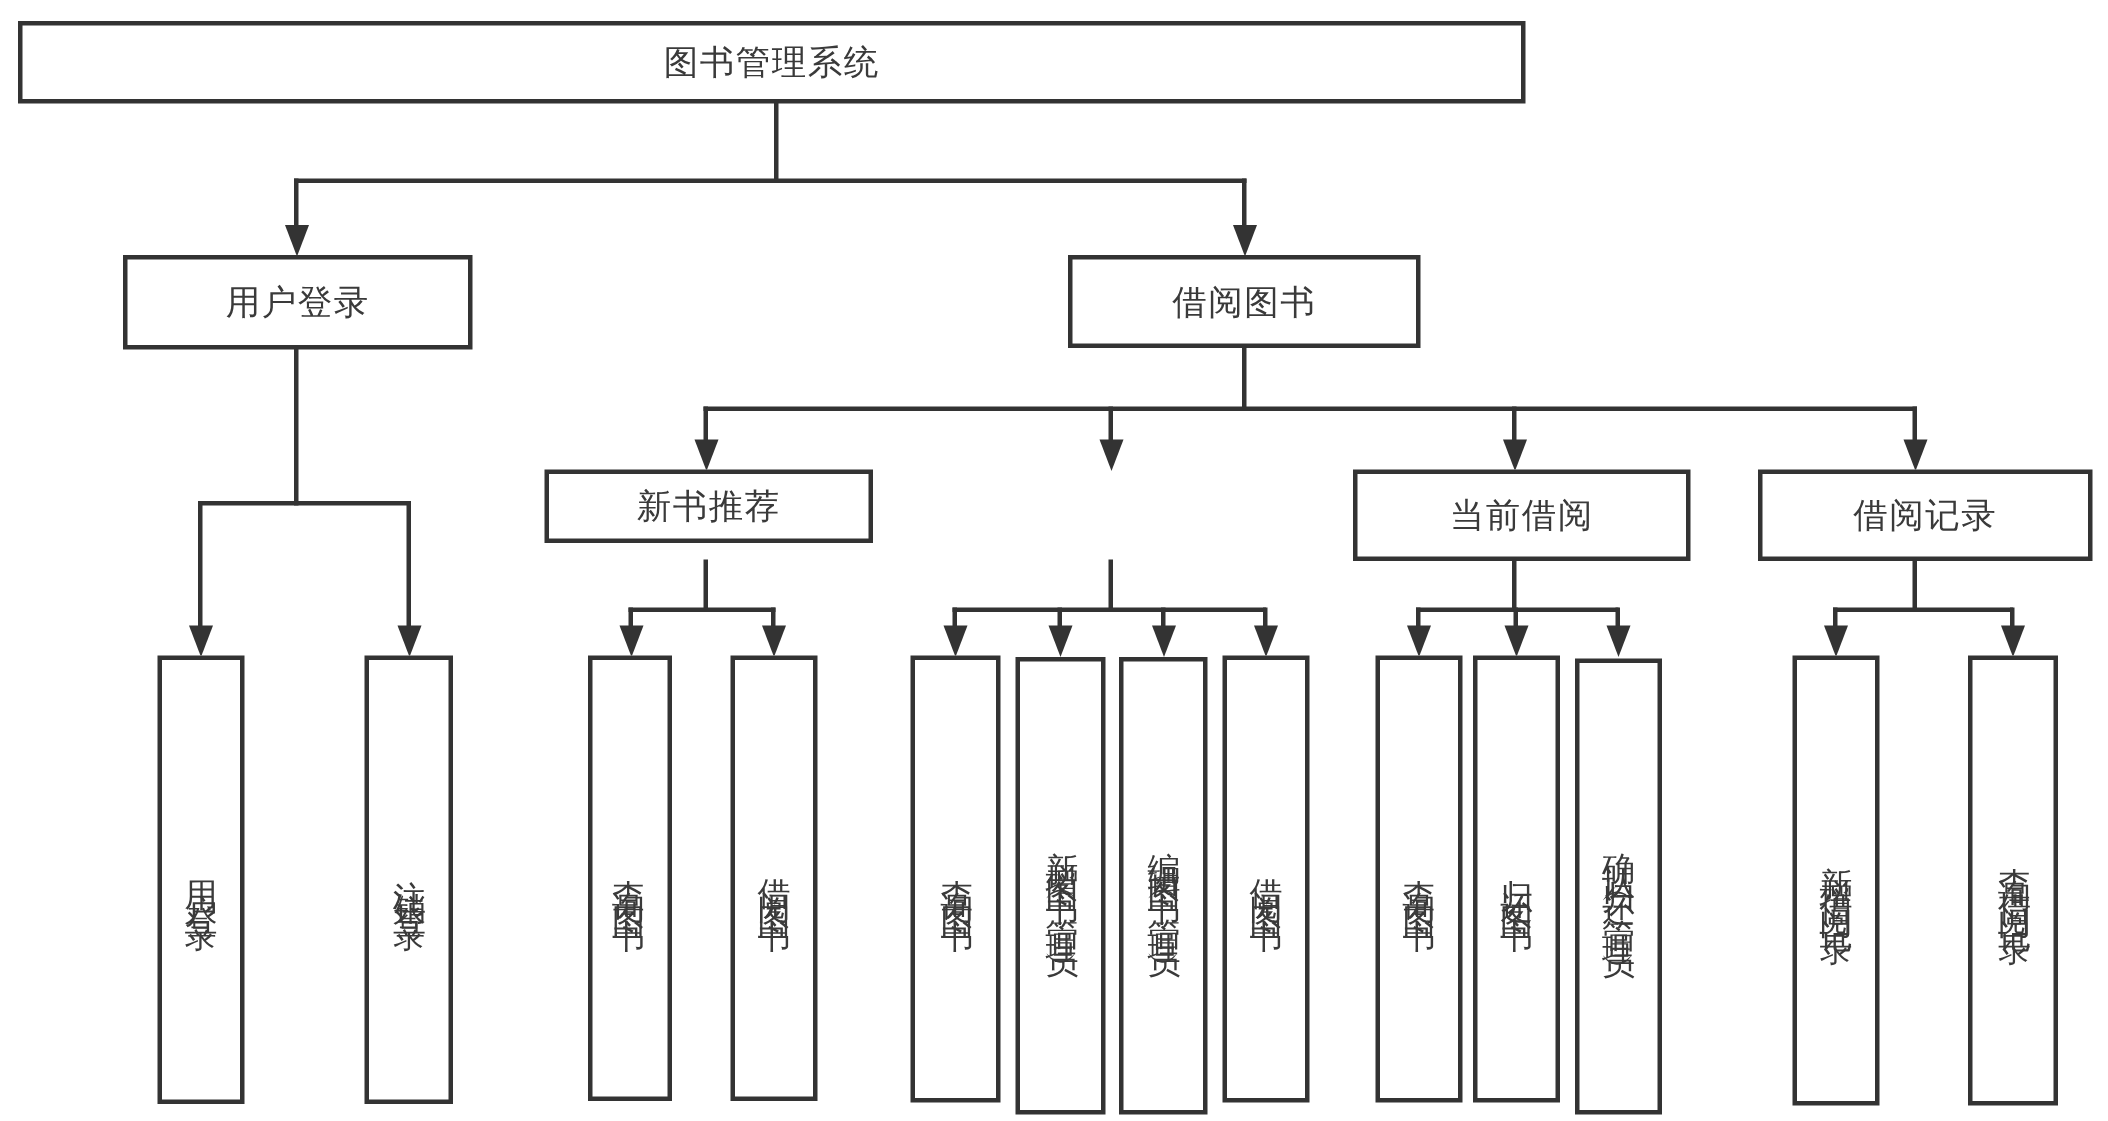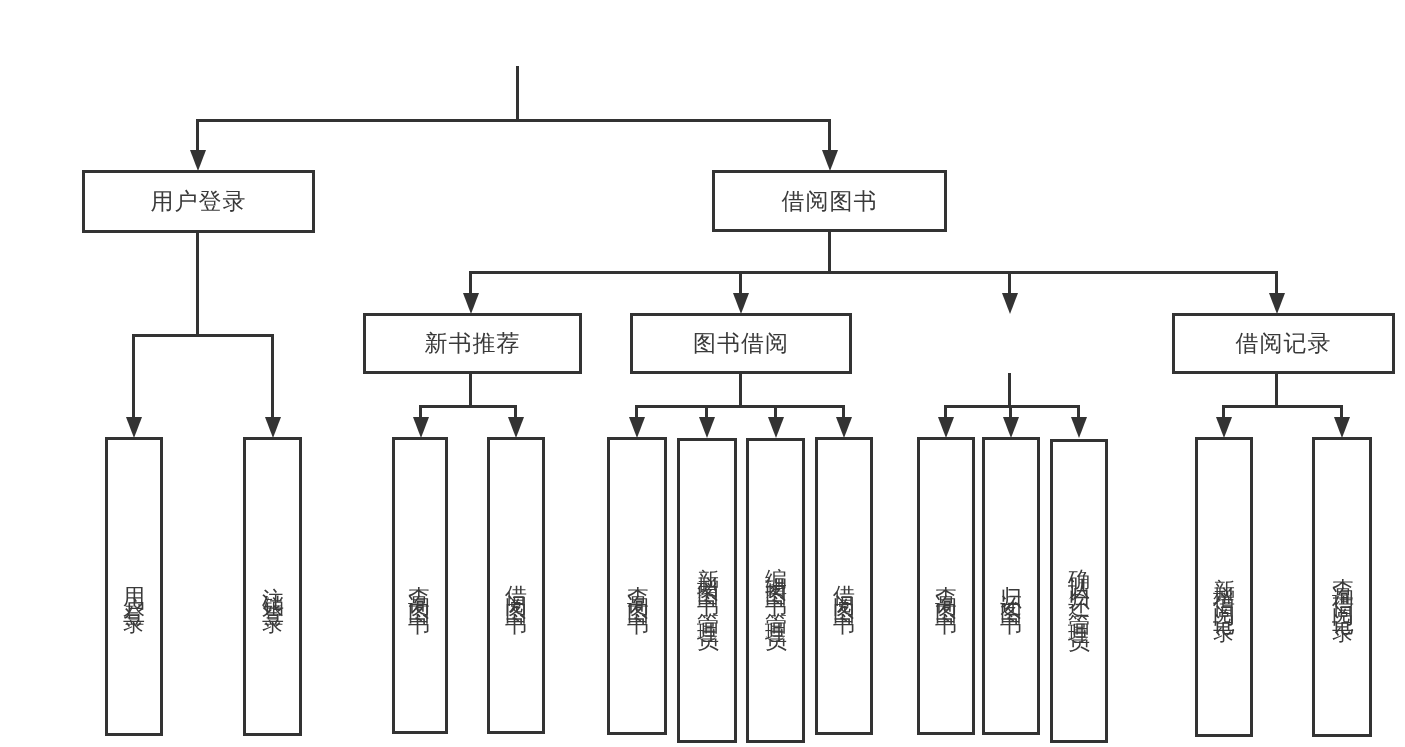--- a/index.html
+++ b/index.html
@@ -28,20 +28,21 @@
   .watermark{
     position:absolute;left:1185px;top:711px;z-index:5;
     font-size:19px;color:#b5b5b5;letter-spacing:1px;white-space:nowrap;
   }
 </style>
 </head>
 <body>
 
 <div class="canvas">
 
+  <div class="node h" style="left:12px;top:14px;width:1005px;height:55px;">图书管理系统</div>
 
   <div class="vline" style="left:516px;top:66px;height:56px;"></div>
   <div class="hline" style="left:196px;top:119px;width:635px;"></div>
   <div class="vline" style="left:196px;top:119px;height:34px;"></div>
   <div class="arrow" style="left:190px;top:150px;"></div>
   <div class="vline" style="left:828px;top:119px;height:34px;"></div>
   <div class="arrow" style="left:822px;top:150px;"></div>
 
   <div class="node h" style="left:82px;top:170px;width:233px;height:63px;">用户登录</div>
   <div class="node h" style="left:712px;top:170px;width:235px;height:62px;">借阅图书</div>
@@ -57,22 +58,22 @@
   <div class="hline" style="left:469px;top:271px;width:809px;"></div>
   <div class="vline" style="left:469px;top:271px;height:24px;"></div>
   <div class="arrow" style="left:463px;top:293px;"></div>
   <div class="vline" style="left:739px;top:271px;height:24px;"></div>
   <div class="arrow" style="left:733px;top:293px;"></div>
   <div class="vline" style="left:1008px;top:271px;height:24px;"></div>
   <div class="arrow" style="left:1002px;top:293px;"></div>
   <div class="vline" style="left:1275px;top:271px;height:24px;"></div>
   <div class="arrow" style="left:1269px;top:293px;"></div>
 
-  <div class="node h" style="left:363px;top:313px;width:219px;height:61px;">新书推荐</div>
-  <div class="node h" style="left:630px;top:313px;width:222px;height:61px;">图书借阅</div>
+  <div class="node h" style="left:363px;top:313px;width:219px;height:49px;">新书推荐</div>
+  <div class="node h" style="left:902px;top:313px;width:225px;height:61px;">当前借阅</div>
   <div class="node h" style="left:1172px;top:313px;width:223px;height:61px;">借阅记录</div>
 
   <div class="vline" style="left:469px;top:373px;height:35px;"></div>
   <div class="hline" style="left:419px;top:405px;width:98px;"></div>
   <div class="vline" style="left:419px;top:405px;height:15px;"></div>
   <div class="arrow" style="left:413px;top:417px;"></div>
   <div class="vline" style="left:514px;top:405px;height:15px;"></div>
   <div class="arrow" style="left:508px;top:417px;"></div>
 
   <div class="vline" style="left:739px;top:373px;height:35px;"></div>

